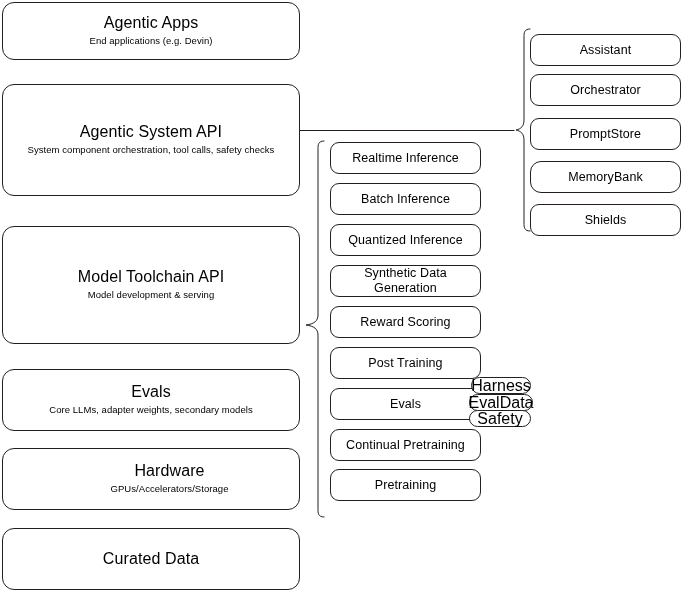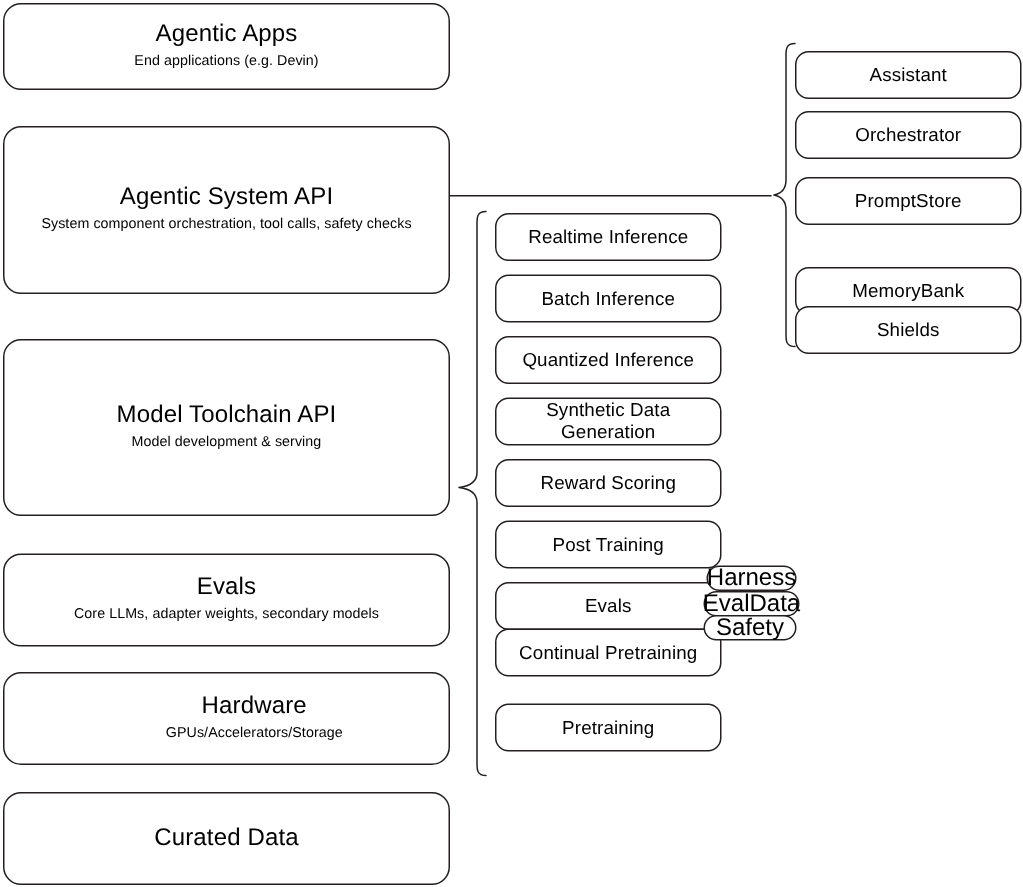--- a/index.html
+++ b/index.html
@@ -140,21 +140,21 @@
 
   <div class="box item-box right-box" style="top:34px;">
     <div class="title">Assistant</div>
   </div>
   <div class="box item-box right-box" style="top:74px;">
     <div class="title">Orchestrator</div>
   </div>
   <div class="box item-box right-box" style="top:118px;">
     <div class="title">PromptStore</div>
   </div>
-  <div class="box item-box right-box" style="top:178px;">
+  <div class="box item-box right-box" style="top:161px;border-radius:11px;">
     <div class="title">MemoryBank</div>
   </div>
   <div class="box item-box right-box" style="top:204px;">
     <div class="title">Shields</div>
   </div>
 
   <svg class="brace" style="left:300px; top:140px; width:26px; height:378px;" viewBox="0 0 26 378">
     <path d="M24 1 C18 1 18 5 18 9 L18 175 C18 181 14 184 6 185 C14 186 18 189 18 195 L18 369 C18 373 18 377 24 377"></path>
   </svg>
 
@@ -172,21 +172,21 @@
   </div>
   <div class="box item-box mid-box" style="top:306px;">
     <div class="title">Reward Scoring</div>
   </div>
   <div class="box item-box mid-box" style="top:347px;">
     <div class="title">Post Training</div>
   </div>
   <div class="box item-box mid-box" style="top:388px;">
     <div class="title">Evals</div>
   </div>
-  <div class="box item-box mid-box" style="top:419px;">
+  <div class="box item-box mid-box" style="top:429px;">
     <div class="title">Continual Pretraining</div>
   </div>
   <div class="box item-box mid-box" style="top:469px;">
     <div class="title">Pretraining</div>
   </div>
 
   <div class="pill" style="left:471px; top:377px; width:60px;">
     <span>Harness</span>
   </div>
   <div class="pill" style="left:469px; top:394px; width:64px;">

